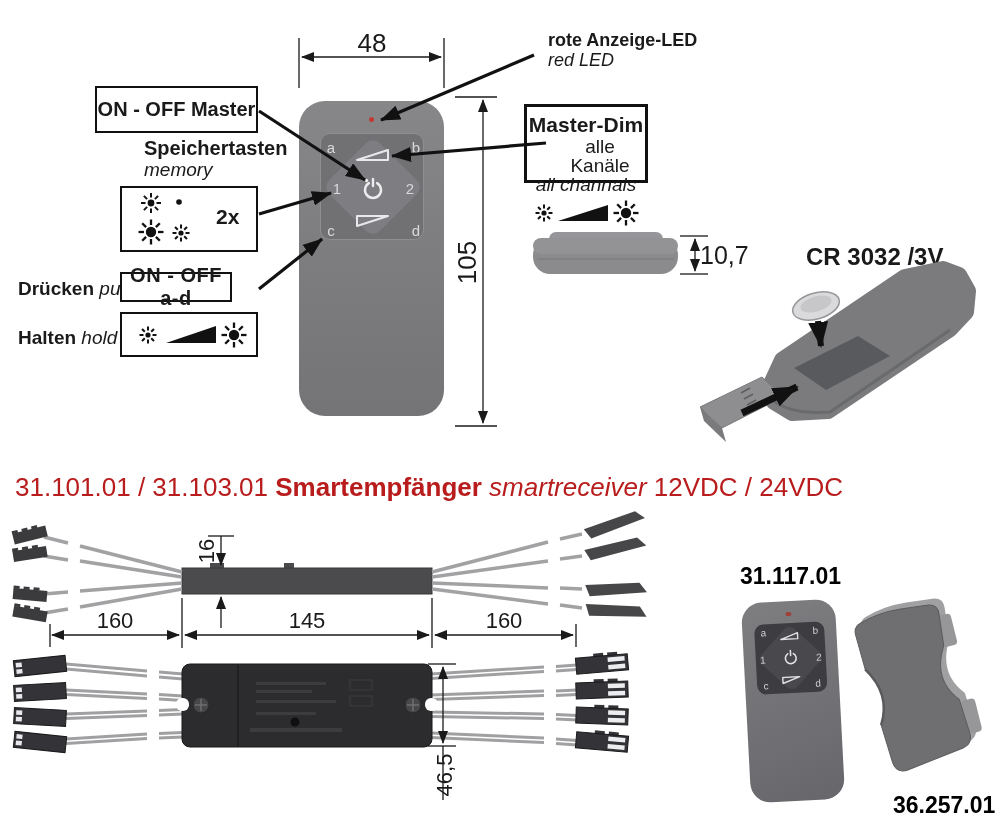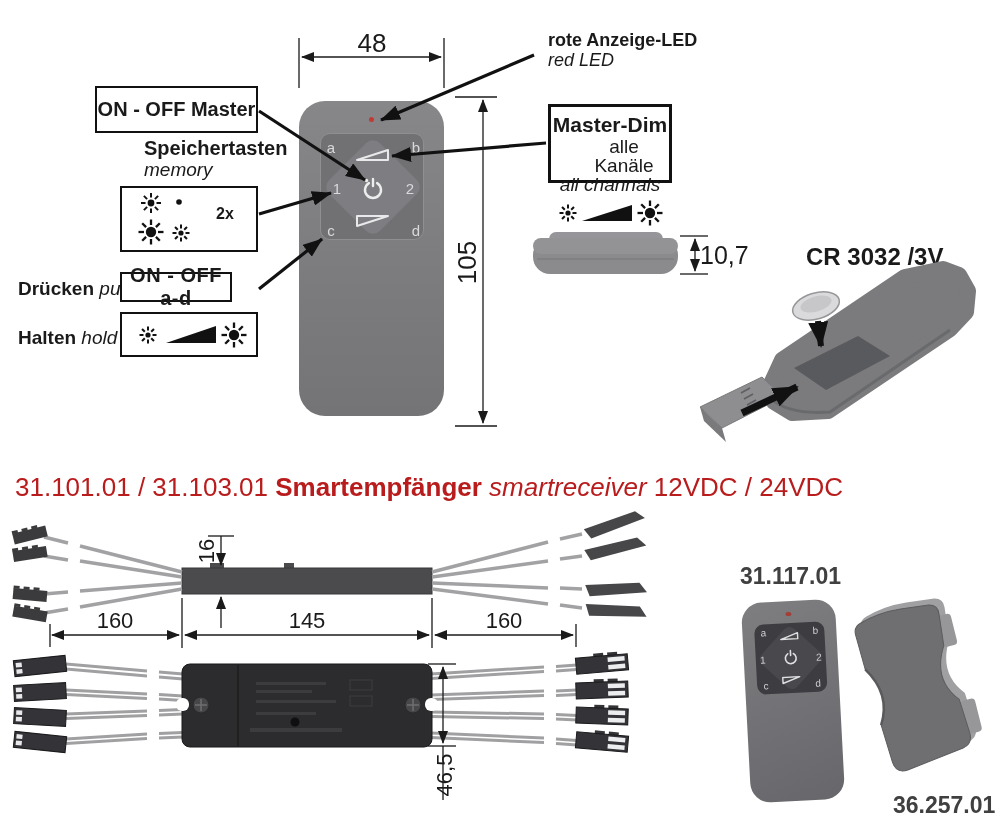--- a/index.html
+++ b/index.html
@@ -26,21 +26,21 @@
   
   .mini-remote{position:absolute;left:746px;top:601px;width:94px;height:200px;border-radius:20px;
      background:linear-gradient(160deg,#7e7e81,#67676b);transform:rotate(-3deg);}
   .mini-pad{position:absolute;left:12px;top:22px;width:70px;height:70px;border-radius:9px;background:#3d3d41;}
   .mini-diamond{position:absolute;left:11px;top:11px;width:48px;height:48px;border-radius:7px;
      background:#49494d;transform:rotate(45deg);}
   .mini-letter{position:absolute;width:10px;height:10px;font-size:10px;color:#cfcfd2;
      display:flex;align-items:center;justify-content:center;}
   .mini-led{position:absolute;left:44px;top:11px;width:6px;height:4px;border-radius:50%;background:#a24038;}
   .title-row{position:absolute;left:15px;top:472px;font-size:26px;white-space:nowrap;color:#b91c1c;}
-  .partnum{position:absolute;font-size:23px;font-weight:bold;color:#404040;}
+  .partnum{position:absolute;font-size:23px;font-weight:bold;color:#000000;}
 </style>
 </head>
 <body>
 
 <div id="page">
 
   <div class="remote-body">
     <div class="led"></div>
     <div class="remote-pad">
       <div class="pad-diamond"></div>
@@ -424,21 +424,21 @@
     <div class="it" style="font-size:19px;">memory</div>
   </div>
 
   <div class="box" style="left:120px;top:186px;width:138px;height:66px;">
     <svg class="abs" style="left:2px;top:0;" width="92" height="61">
       <use href="#sun-md" x="27" y="15"></use>
       <circle cx="55" cy="14" r="2.8" fill="#111"></circle>
       <use href="#sun-lg" x="27" y="44"></use>
       <use href="#sun-sm" x="57" y="45"></use>
     </svg>
-    <div class="abs blk" style="left:94px;top:17px;font-size:16px;">2x</div>
+    <div class="abs blk" style="left:94px;top:17px;font-size:21px;">2x</div>
   </div>
 
   <div class="abs" style="left:18px;top:278px;font-size:19px;white-space:nowrap;">
     <span class="blk">Drücken</span>
     <span> </span>
     <span class="it">push</span>
   </div>
   <div class="box ctr" style="left:120px;top:272px;width:112px;height:30px;font-size:20px;font-weight:bold;letter-spacing:0.5px;">ON - OFF  a-d</div>
 
   <div class="abs" style="left:18px;top:327px;font-size:19px;white-space:nowrap;">
@@ -452,21 +452,21 @@
       <polygon points="44,29 94,29 94,12" fill="#111"></polygon>
       <use href="#sun-lg" x="112" y="21"></use>
     </svg>
   </div>
 
   <div class="abs" style="left:548px;top:30px;line-height:20px;">
     <div class="blk" style="font-size:18px;">rote Anzeige-LED</div>
     <div class="it" style="font-size:18px;">red LED</div>
   </div>
 
-  <div class="box" style="left:548px;top:104px;width:124px;height:79px;border-width:3px;text-align:center;">
+  <div class="box" style="left:524px;top:104px;width:124px;height:79px;border-width:3px;text-align:center;">
     <div class="blk" style="font-size:21px;margin-top:6px;">Master-Dim</div>
     <div style="font-size:19px;line-height:19px;padding-left:28px;">alle Kanäle</div>
     <div class="it" style="font-size:19px;line-height:19px;">all channals</div>
     <svg style="margin:2px auto 0;" width="118" height="34">
       <use href="#sun-sm" x="17" y="17"></use>
       <polygon points="31,25 81,25 81,9" fill="#111"></polygon>
       <use href="#sun-lg" x="99" y="17"></use>
     </svg>
   </div>
 

